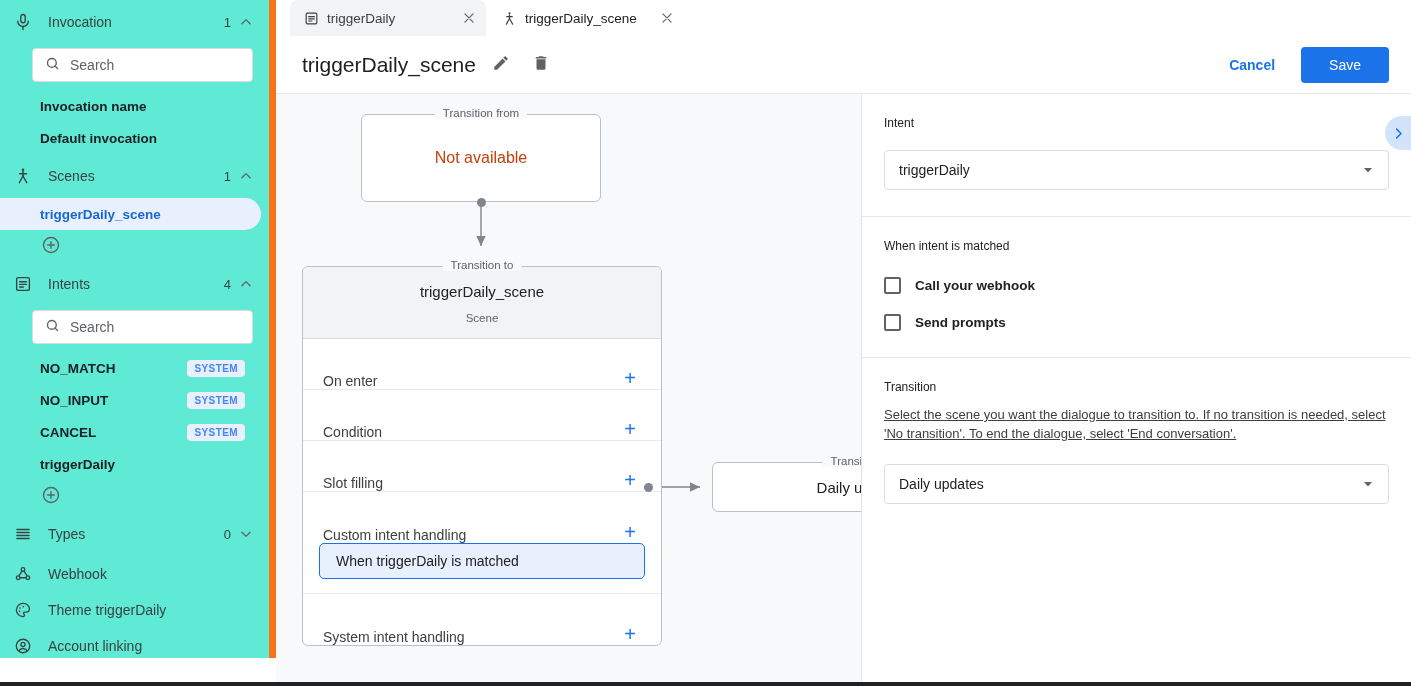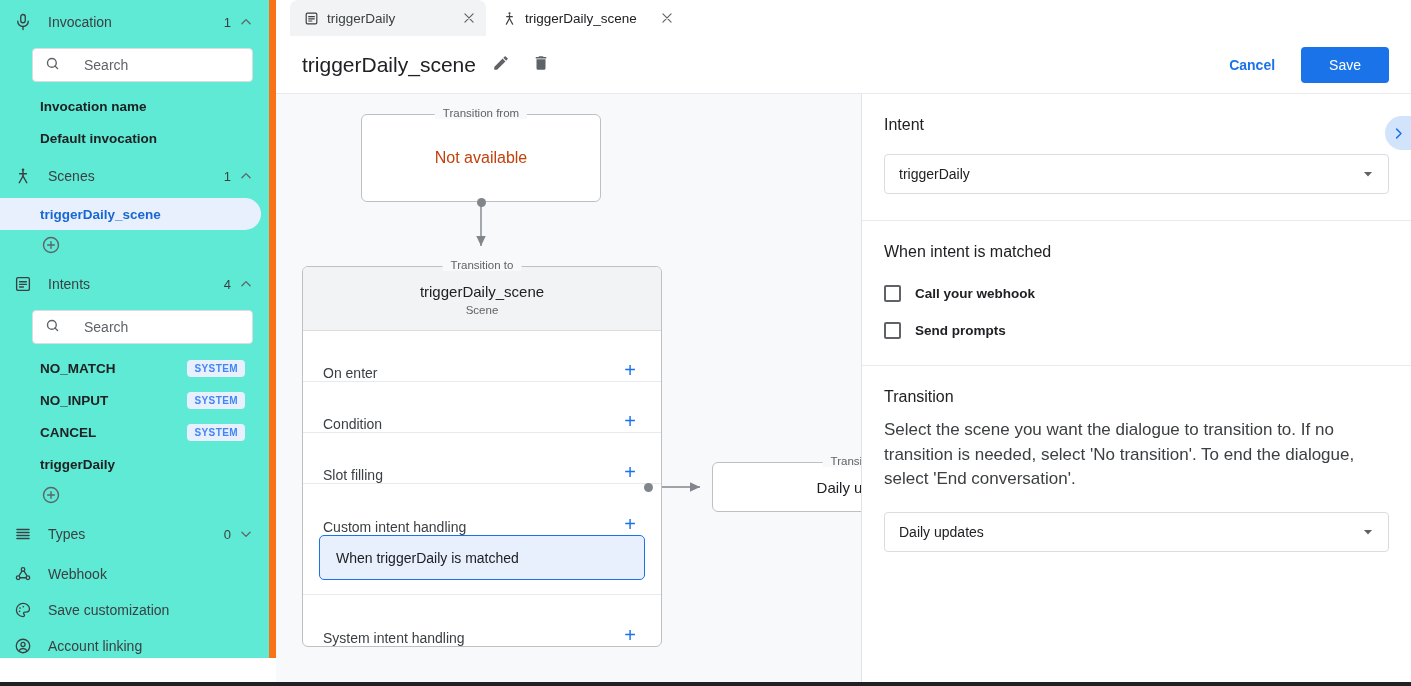--- a/index.html
+++ b/index.html
@@ -33,21 +33,21 @@
     display: flex; align-items: center; justify-content: flex-start;
     color: #3c4043;
   }
   .nav-ico svg { display: block; }
   .nav-label { flex: 1 1 auto; font-size: 14px; color: #3c4043; padding-left: 8px; }
   .nav-count { font-size: 13px; color: #3c4043; padding-right: 8px; }
   .nav-caret { width: 14px; height: 14px; color: #5f6368; display: flex; align-items: center; }
 
   .search-wrap { padding: 4px 16px 8px 32px; }
   .search-box {
-    display: flex; align-items: center; gap: 24px;
+    display: flex; align-items: center; gap: 10px;
     height: 34px; padding: 0 12px;
     border: 1px solid #dadce0; border-radius: 4px;
     background: #fff;
   }
   .search-box svg { color: #5f6368; flex: 0 0 auto; }
   .search-box input {
     border: 0; outline: 0; flex: 1 1 auto;
     font-family: "Liberation Sans", sans-serif; font-size: 14px;
     color: #202124; background: transparent;
   }
@@ -162,39 +162,39 @@
   #node-scene {
     left: 26px; top: 172px; width: 360px;
     background: #fff; border-radius: 6px;
   }
   .scene-head {
     background: #f1f3f4; border-radius: 5px 5px 0 0;
     padding: 16px 0 14px; text-align: center;
     border-bottom: 1px solid #dadce0;
   }
   .scene-head .scene-name { font-size: 15px; color: #202124; }
-  .scene-head .scene-sub { font-size: 11.5px; color: #5f6368; margin-top: 4px; }
+  .scene-head .scene-sub { font-size: 11.5px; color: #5f6368; margin-top: 12px; }
   .scene-row {
     display: flex; align-items: flex-end;
     height: 51px; padding: 0 20px;
     border-bottom: 1px solid #e8eaed;
     cursor: pointer;
   }
   .scene-row:last-child { border-bottom: 0; }
   .scene-row .row-label { flex: 1 1 auto; font-size: 14px; color: #3c4043; }
   .row-plus {
     border: 0; background: none; padding: 0; cursor: pointer;
     color: #1a73e8; font-size: 20px; line-height: 1;
     width: 22px; height: 22px; display: flex; align-items: center; justify-content: center;
   }
   .handler-wrap { padding: 0 16px 14px 16px; border-bottom: 1px solid #e8eaed; }
   .handler-node {
     position: relative;
     background: #e8f0fe; border: 1px solid #1a73e8; border-radius: 5px;
-    height: 45px; display: flex; align-items: center;
+    height: 36px; display: flex; align-items: center;
     padding: 0 16px; font-size: 14px; color: #202124;
     cursor: pointer;
   }
 
   #node-target {
     left: 436px; top: 368px; width: 300px; height: 50px;
   }
   #node-target .node-body {
     height: 100%; display: flex; align-items: center; justify-content: center;
     font-size: 15px; color: #202124;
@@ -205,22 +205,22 @@
     background: #80868b; border-radius: 50%;
   }
 
   
   .panel {
     flex: 0 0 549px; width: 549px;
     background: #fff; position: relative; overflow: hidden;
   }
   .panel-section { padding: 22px 22px 26px 22px; border-bottom: 1px solid #e8eaed; }
   .panel-section.last { border-bottom: 0; }
-  .panel-h { font-size: 16px; color: #202124; font-weight: normal; }
-  .panel-desc { font-size: 17px; color: #3c4043; line-height: 1.45; margin-top: 12px; }
+  .panel-h { font-size: 12px; color: #202124; font-weight: normal; }
+  .panel-desc { font-size: 13px; color: #3c4043; line-height: 1.45; margin-top: 12px; text-decoration: underline; }
 
   .select {
     margin-top: 20px; height: 40px;
     border: 1px solid #dadce0; border-radius: 4px;
     display: flex; align-items: center;
     padding: 0 14px; cursor: pointer; background: #fff;
   }
   .select .sel-val { flex: 1 1 auto; font-size: 14px; color: #202124; }
   .select .sel-caret { color: #5f6368; display: flex; }
 
@@ -400,21 +400,21 @@
     </div>
     <div class="nav-item-simple">
       <span class="nav-ico">
         <svg width="18" height="18" viewBox="0 0 24 24" fill="none" stroke="currentColor" stroke-width="1.7">
           <path d="M12 3.2a8.8 8.8 0 1 0 0 17.6c1.3 0 2-.8 2-1.7 0-.6-.3-1-.7-1.4-.4-.4-.6-.8-.6-1.3 0-.9.8-1.6 1.7-1.6h1.6c2.6 0 4.6-2 4.6-4.5C20.6 6.2 16.8 3.2 12 3.2z"></path>
           <circle cx="8" cy="9.4" r="1.1" fill="currentColor" stroke="none"></circle>
           <circle cx="12.4" cy="7.6" r="1.1" fill="currentColor" stroke="none"></circle>
           <circle cx="7.4" cy="13.8" r="1.1" fill="currentColor" stroke="none"></circle>
         </svg>
       </span>
-      <span class="nav-label">Save customization</span>
+      <span class="nav-label">Theme triggerDaily</span>
     </div>
     <div class="nav-item-simple">
       <span class="nav-ico">
         <svg width="18" height="18" viewBox="0 0 24 24" fill="none" stroke="currentColor" stroke-width="1.7">
           <circle cx="12" cy="12" r="9"></circle>
             <circle cx="12" cy="10" r="2.7"></circle>
             <path d="M6.6 18.5a6.2 6.2 0 0 1 10.8 0"></path>
         </svg>
       </span>
       <span class="nav-label">Account linking</span>

